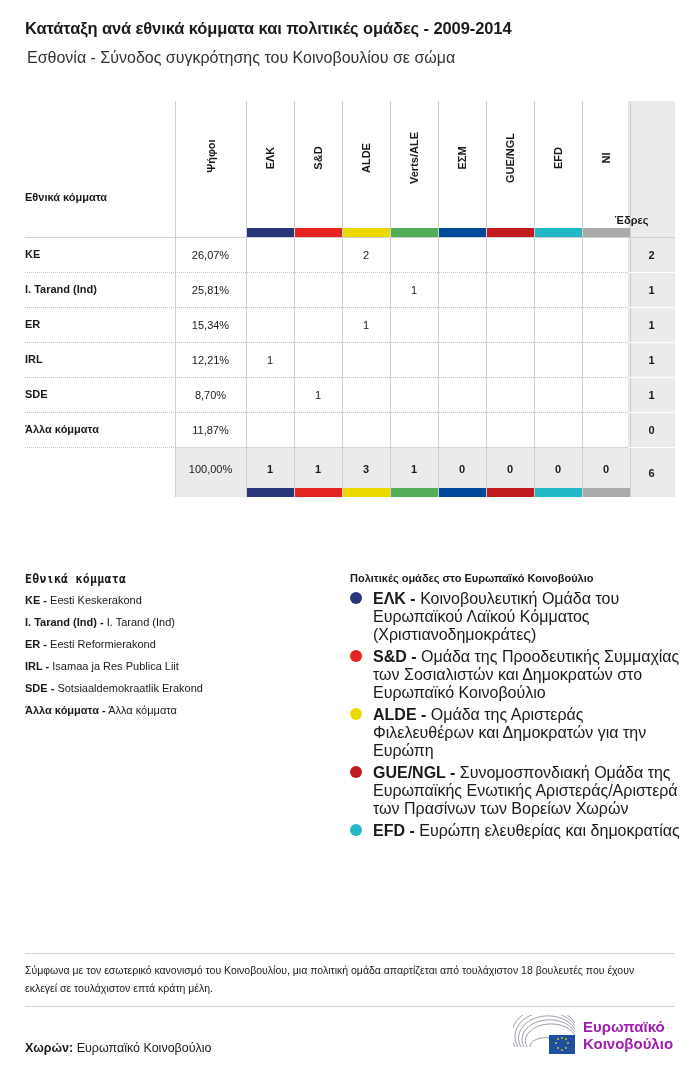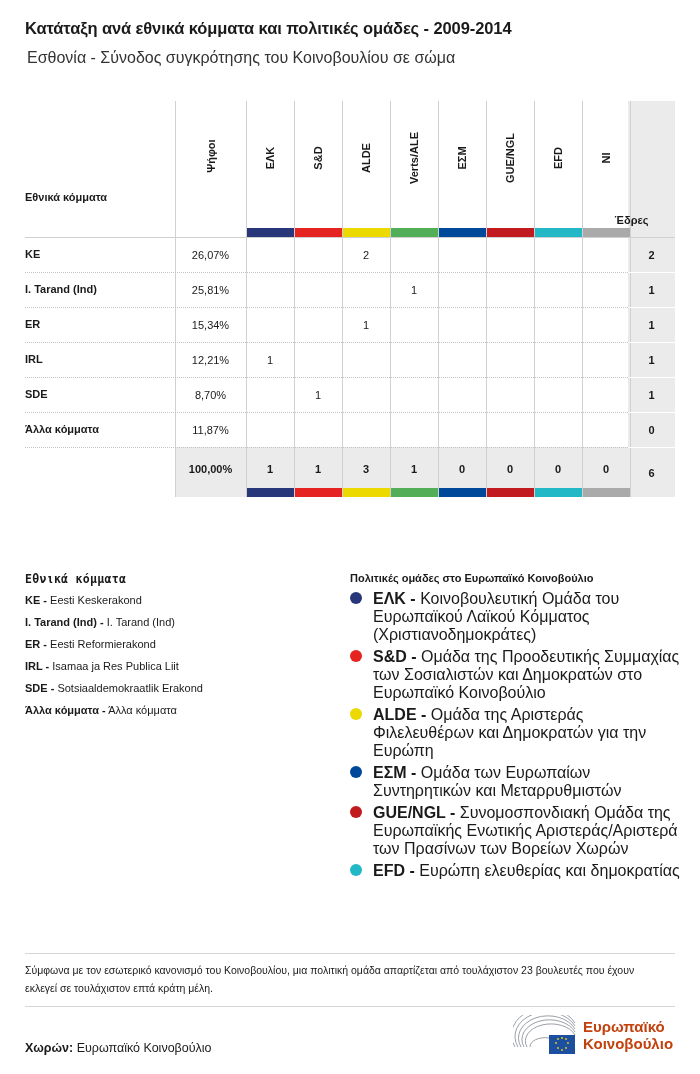--- a/index.html
+++ b/index.html
@@ -19,21 +19,21 @@
   .legend-left .item { font-size: 11px; margin-top: 7px; line-height: 15px; }
   .legend-left .legend-title { font-family: "DejaVu Sans Mono", monospace; font-size: 11.5px; letter-spacing: 0.3px; margin-bottom: 4px; }
   .legend-right { position: absolute; left: 350px; top: 572px; width: 330px; }
   .legend-right .legend-title { margin-bottom: 6px; font-size: 11px; }
   .gitem { position: relative; padding-left: 23px; font-size: 16px; line-height: 18px; margin-bottom: 4px; }
   .dot { position: absolute; left: 0; top: 2px; width: 12px; height: 12px; border-radius: 50%; }
   .note { position: absolute; left: 25px; top: 961px; width: 640px; font-size: 10.5px; line-height: 18px; }
   .sep { position: absolute; left: 25px; width: 650px; height: 1px; background: #d6d6d6; }
   .source { position: absolute; left: 25px; top: 1041px; font-size: 12.5px; }
   .logo { position: absolute; left: 513px; top: 1015px; width: 165px; height: 40px; }
-  .logo-text { position: absolute; left: 70px; top: 3px; font-size: 15px; line-height: 17px; color: #c2410c; font-weight: bold; }
+  .logo-text { position: absolute; left: 70px; top: 3px; font-size: 15px; line-height: 17px; color: #a21caf; font-weight: bold; }
   b { font-weight: bold; }
 </style>
 </head>
 <body>
 
 <div class="title">Κατάταξη ανά εθνικά κόμματα και πολιτικές ομάδες - 2009-2014</div>
 <div class="subtitle">Εσθονία - Σύνοδος συγκρότησης του Κοινοβουλίου σε σώμα</div>
 
 <div id="table">
     <div class="gray" style="left:628px;top:101px;width:47px;height:396px"></div>
@@ -147,21 +147,21 @@
     <div class="cell" style="left:294px;top:412px;width:48px;height:35px"></div>
     <div class="cell" style="left:342px;top:412px;width:48px;height:35px"></div>
     <div class="cell" style="left:390px;top:412px;width:48px;height:35px"></div>
     <div class="cell" style="left:438px;top:412px;width:48px;height:35px"></div>
     <div class="cell" style="left:486px;top:412px;width:48px;height:35px"></div>
     <div class="cell" style="left:534px;top:412px;width:48px;height:35px"></div>
     <div class="cell" style="left:582px;top:412px;width:48px;height:35px"></div>
     <div class="cell" style="left:628px;top:412px;width:47px;height:35px;font-weight:bold">0</div>
     <div class="hline-dot" style="left:25px;top:447px;width:603px"></div>
     <div class="hline" style="left:628px;top:447px;width:47px;background:#fff"></div>
-    <div class="cell" style="left:175px;top:447px;width:71px;height:43px;font-weight:bold">100,00%</div>
+    <div class="cell" style="left:175px;top:447px;width:71px;height:43px;font-weight:normal">100,00%</div>
     <div class="cell" style="left:246px;top:447px;width:48px;height:43px;font-weight:bold">1</div>
     <div class="cell" style="left:294px;top:447px;width:48px;height:43px;font-weight:bold">1</div>
     <div class="cell" style="left:342px;top:447px;width:48px;height:43px;font-weight:bold">3</div>
     <div class="cell" style="left:390px;top:447px;width:48px;height:43px;font-weight:bold">1</div>
     <div class="cell" style="left:438px;top:447px;width:48px;height:43px;font-weight:bold">0</div>
     <div class="cell" style="left:486px;top:447px;width:48px;height:43px;font-weight:bold">0</div>
     <div class="cell" style="left:534px;top:447px;width:48px;height:43px;font-weight:bold">0</div>
     <div class="cell" style="left:582px;top:447px;width:48px;height:43px;font-weight:bold">0</div>
     <div class="cell" style="left:628px;top:451px;width:47px;height:43px;font-weight:bold">6</div>
   </div>
@@ -177,28 +177,27 @@
       <div class="item"><b>Άλλα κόμματα -</b> <span>Άλλα κόμματα</span></div>
     </div>
 </div>
 
 <div class="legend-right">
   <div class="legend-title">Πολιτικές ομάδες στο Ευρωπαϊκό Κοινοβούλιο</div>
   <div id="legend-group-items">
       <div class="gitem"><span class="dot" style="background:#283779"></span><b>ΕΛΚ -</b> <span>Κοινοβουλευτική Ομάδα του Ευρωπαϊκού Λαϊκού Κόμματος (Χριστιανοδημοκράτες)</span></div>
       <div class="gitem"><span class="dot" style="background:#e52421"></span><b>S&amp;D -</b> <span>Ομάδα της Προοδευτικής Συμμαχίας των Σοσιαλιστών και Δημοκρατών στο Ευρωπαϊκό Κοινοβούλιο</span></div>
       <div class="gitem"><span class="dot" style="background:#ecd900"></span><b>ALDE -</b> <span>Ομάδα της Αριστεράς Φιλελευθέρων και Δημοκρατών για την Ευρώπη</span></div>
-      <div class="gitem"><span class="dot" style="background:#004899"></span><b>ΕΣΜ -</b> <span>Ομάδα των Ευρωπαίων Συντηρητικών και Μεταρρυθμιστών</span></div>
       <div class="gitem"><span class="dot" style="background:#c11a1f"></span><b>GUE/NGL -</b> <span>Συνομοσπονδιακή Ομάδα της Ευρωπαϊκής Ενωτικής Αριστεράς/Αριστερά των Πρασίνων των Βορείων Χωρών</span></div>
       <div class="gitem"><span class="dot" style="background:#22b8c6"></span><b>EFD -</b> <span>Ευρώπη ελευθερίας και δημοκρατίας</span></div>
     </div>
 </div>
 
 <div class="sep" style="top:953px;"></div>
-<div class="note">Σύμφωνα με τον εσωτερικό κανονισμό του Κοινοβουλίου, μια πολιτική ομάδα απαρτίζεται από τουλάχιστον 23 βουλευτές που έχουν εκλεγεί σε τουλάχιστον επτά κράτη μέλη.</div>
+<div class="note">Σύμφωνα με τον εσωτερικό κανονισμό του Κοινοβουλίου, μια πολιτική ομάδα απαρτίζεται από τουλάχιστον 18 βουλευτές που έχουν εκλεγεί σε τουλάχιστον επτά κράτη μέλη.</div>
 <div class="sep" style="top:1006px;"></div>
 
 <div class="source">
   <b>Χωρών:</b>
   <span>Ευρωπαϊκό Κοινοβούλιο</span>
 </div>
 
 <div class="logo">
   <svg width="64" height="40" viewBox="0 0 64 40">
     <g fill="none" stroke="#9aa0a8" stroke-width="1">

